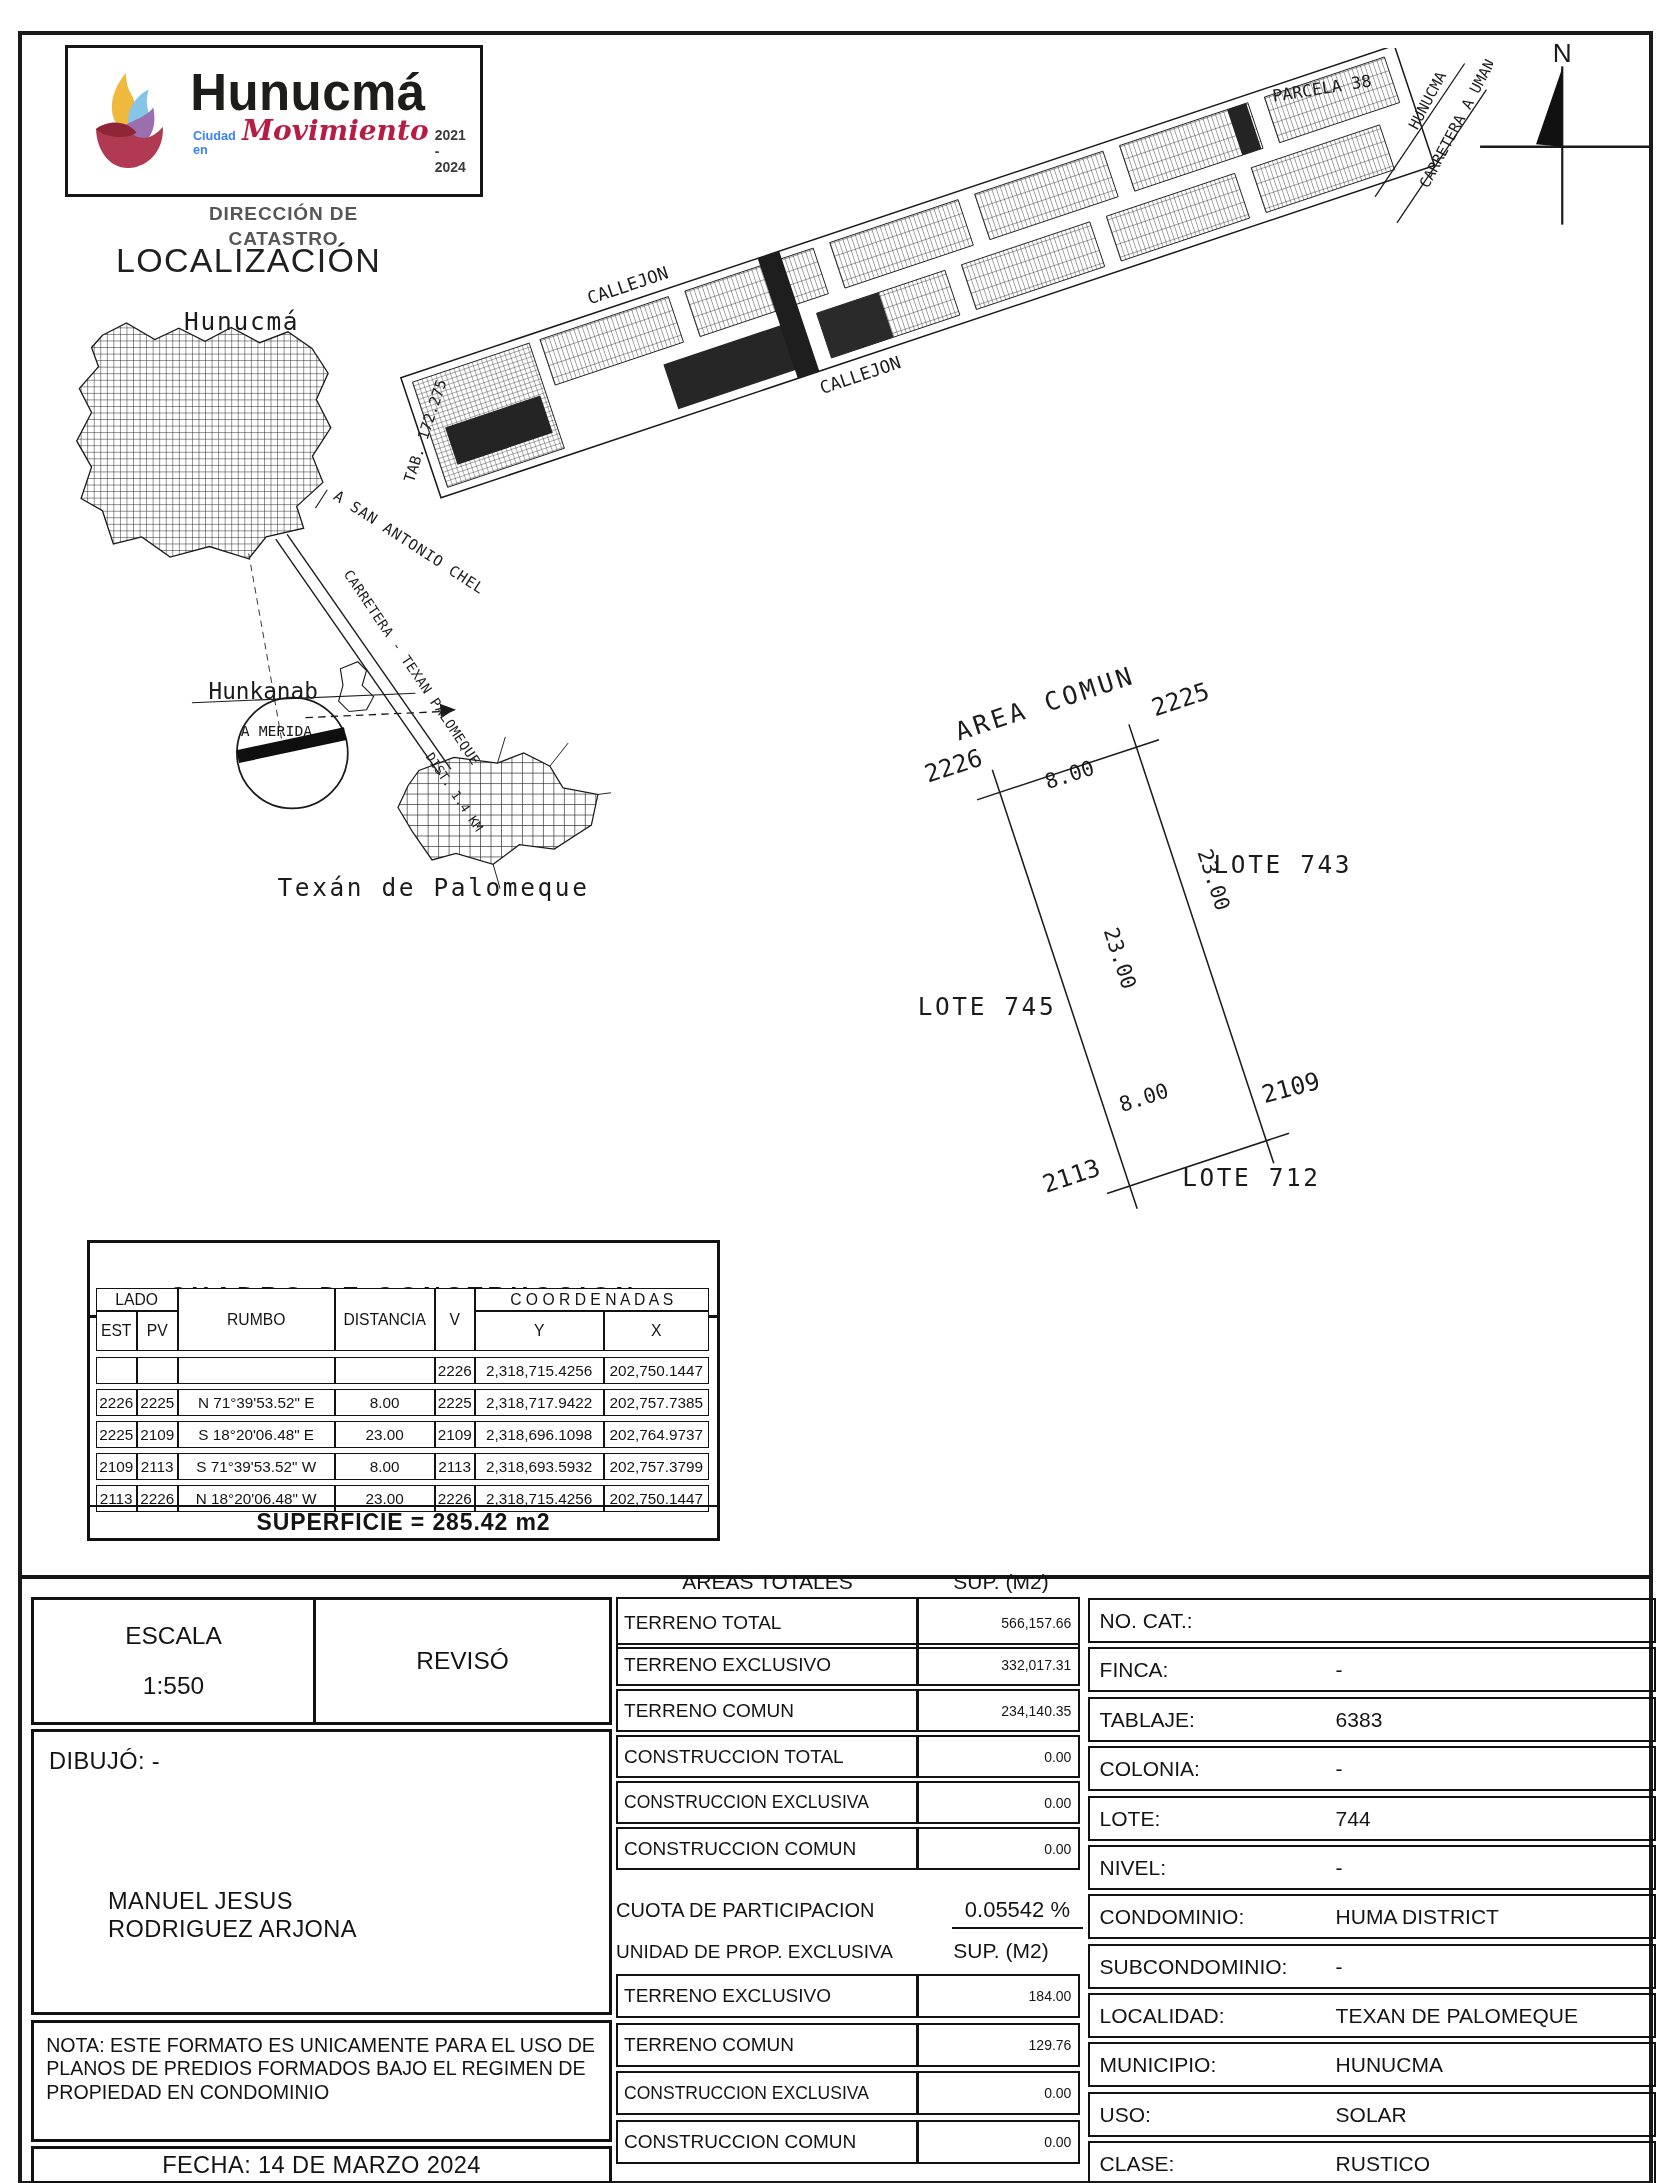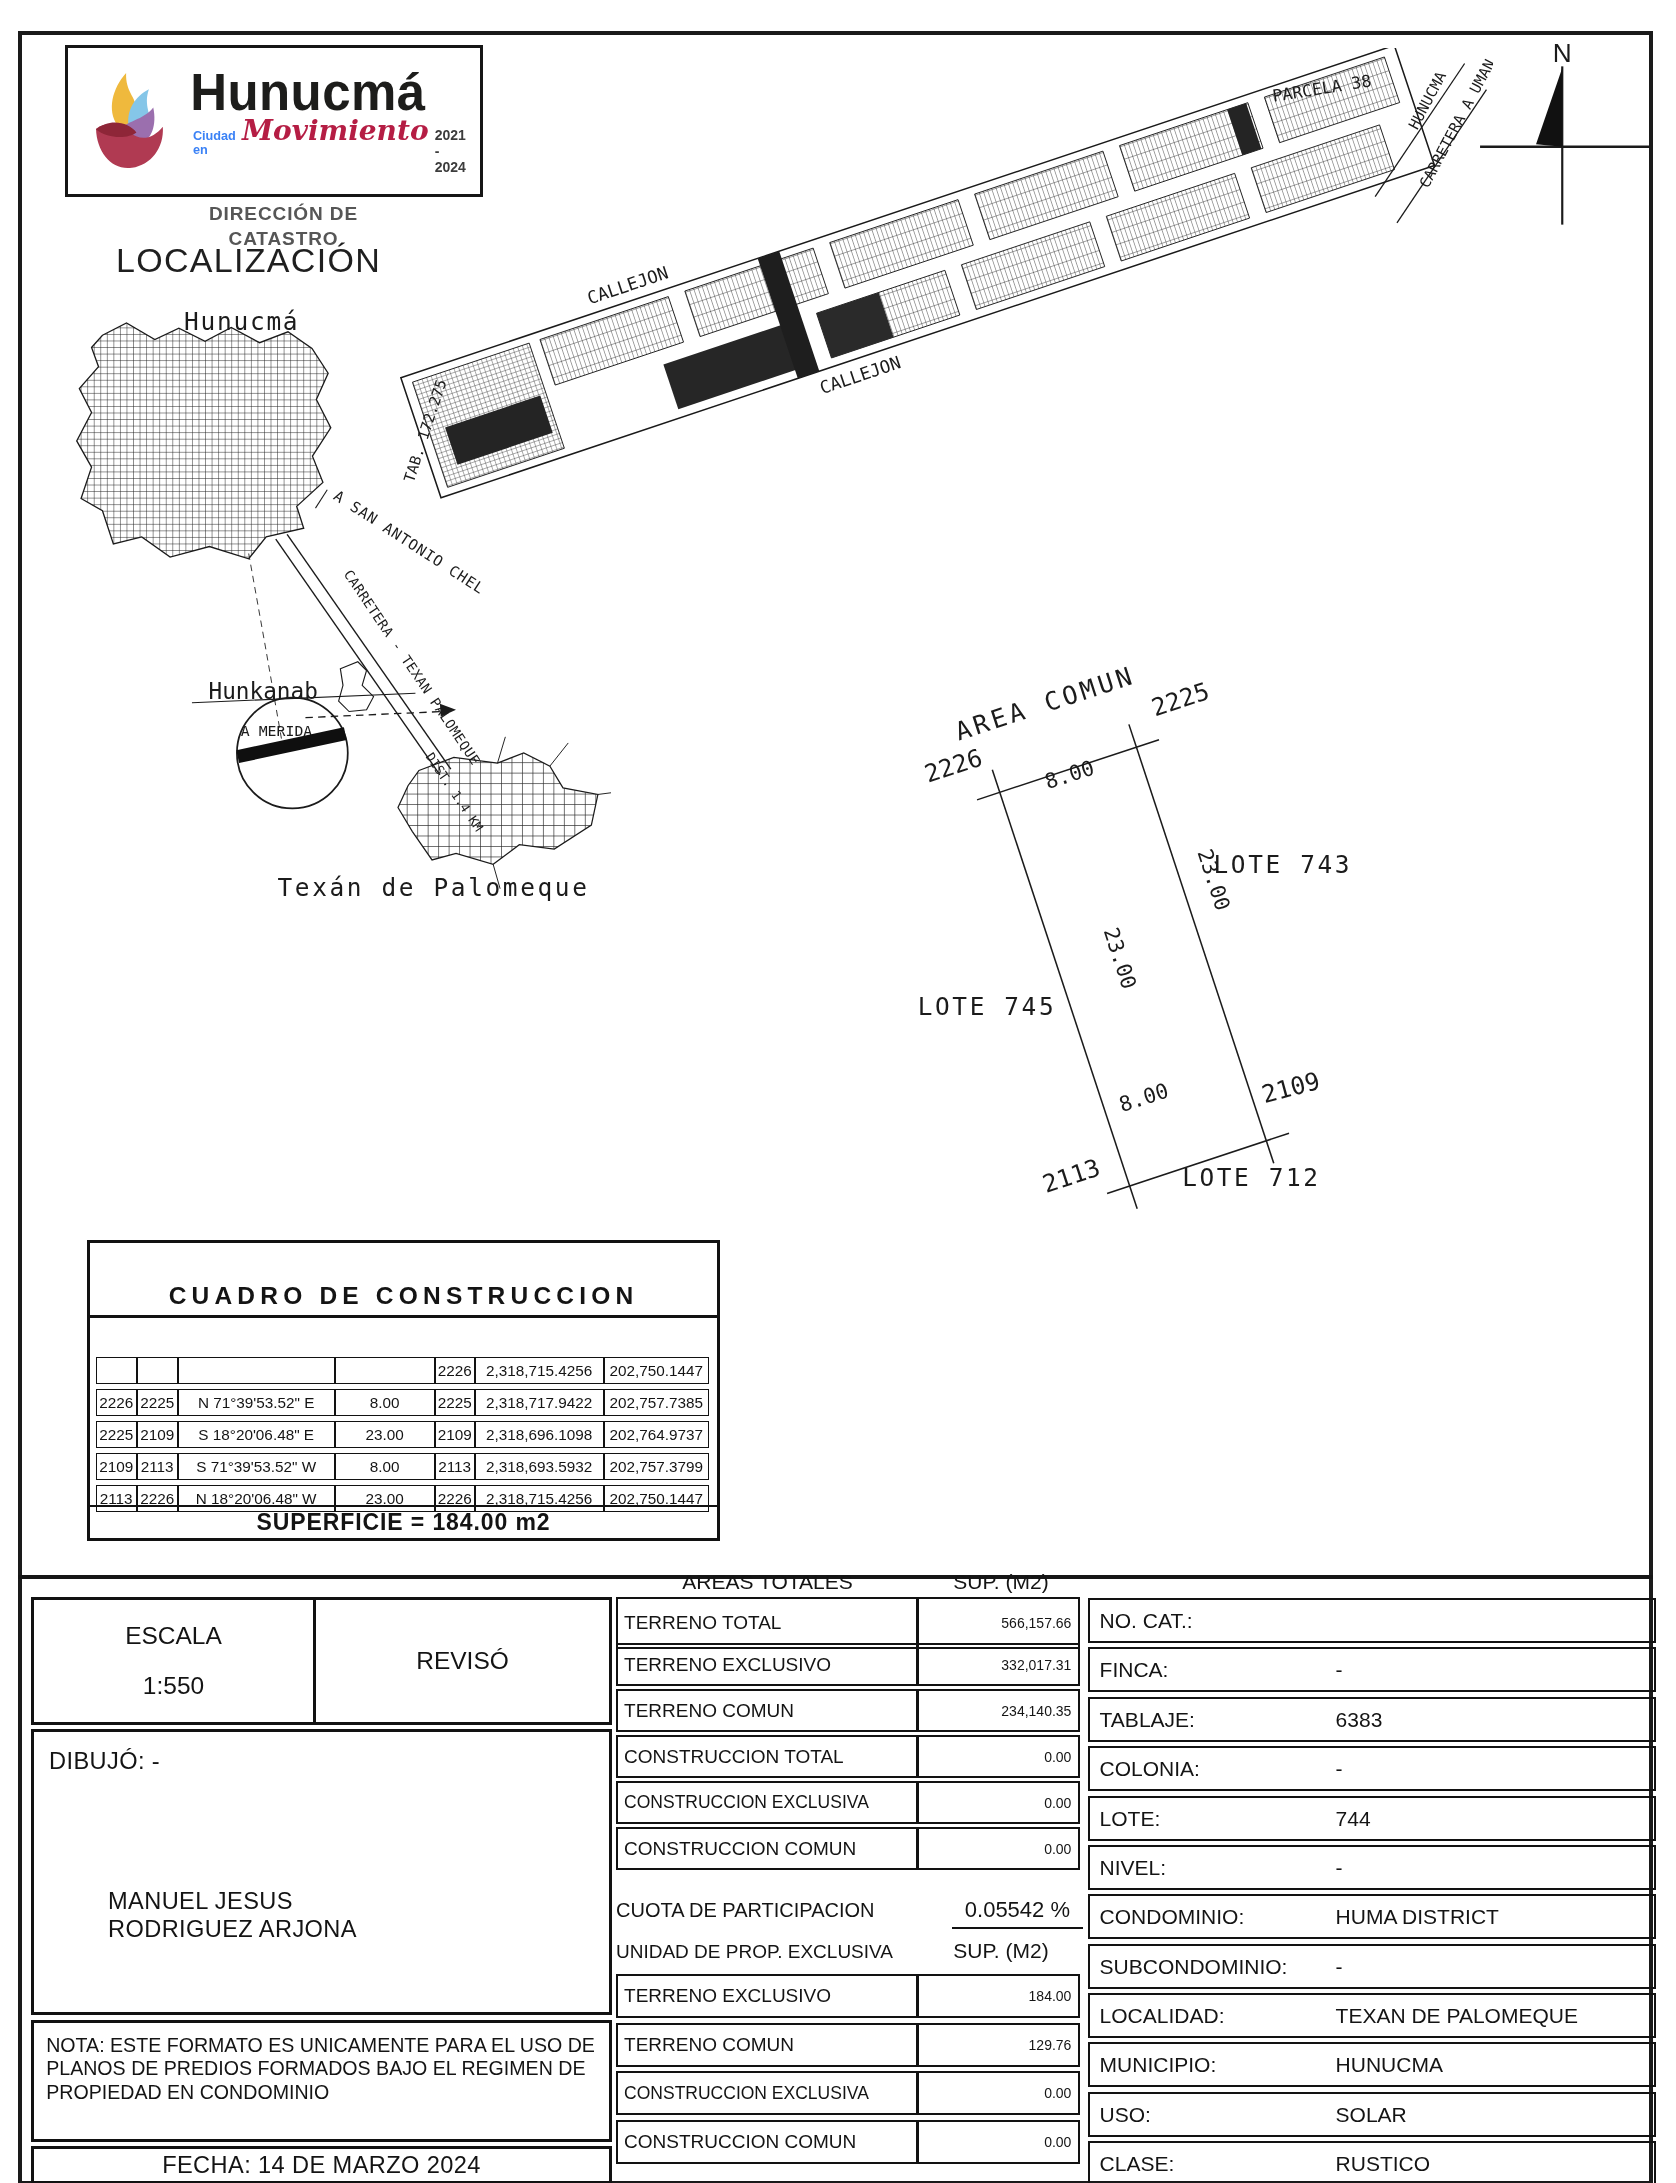--- a/index.html
+++ b/index.html
@@ -217,20 +217,39 @@
 
   <text class="mono" x="575" y="1030" font-size="48" text-anchor="middle" transform="rotate(-18 575 1030)">8.00</text>
   <text class="mono" x="912" y="1010" font-size="56" text-anchor="middle" transform="rotate(-15 912 1010)">2109</text>
   <text class="mono" x="410" y="1212" font-size="56" text-anchor="middle" transform="rotate(-18 410 1212)">2113</text>
   <text class="mono" x="658" y="1218" font-size="56" letter-spacing="6">LOTE 712</text>
 </svg>
 
 <div class="abs ctable">
   <div class="ct-title">CUADRO DE CONSTRUCCION</div>
 
+  <div class="ct-head">
+    <div class="ct-col" style="width:82px;">
+      <div class="hcell" style="height:23px;">LADO</div>
+      <div style="display:flex;">
+        <div class="hcell" style="width:41px;height:40px;">EST</div>
+        <div class="hcell" style="width:41px;height:40px;">PV</div>
+      </div>
+    </div>
+    <div class="hcell" style="width:157px;height:63px;">RUMBO</div>
+    <div class="hcell" style="width:100px;height:63px;">DISTANCIA</div>
+    <div class="hcell" style="width:40px;height:63px;">V</div>
+    <div class="ct-col" style="width:234px;">
+      <div class="hcell" style="height:23px;">C O O R D E N A D A S</div>
+      <div style="display:flex;">
+        <div class="hcell" style="width:129px;height:40px;">Y</div>
+        <div class="hcell" style="width:105px;height:40px;">X</div>
+      </div>
+    </div>
+  </div>
 
   <div class="ct-row" style="top:114px;">
     <div class="rcell" style="width:41px;"></div>
     <div class="rcell" style="width:41px;"></div>
     <div class="rcell" style="width:157px;"></div>
     <div class="rcell" style="width:100px;"></div>
     <div class="rcell" style="width:40px;">2226</div>
     <div class="rcell" style="width:129px;">2,318,715.4256</div>
     <div class="rcell" style="width:105px;">202,750.1447</div>
   </div>
@@ -264,21 +283,21 @@
   <div class="ct-row" style="top:242px;">
     <div class="rcell" style="width:41px;">2113</div>
     <div class="rcell" style="width:41px;">2226</div>
     <div class="rcell" style="width:157px;">N 18°20'06.48" W</div>
     <div class="rcell" style="width:100px;">23.00</div>
     <div class="rcell" style="width:40px;">2226</div>
     <div class="rcell" style="width:129px;">2,318,715.4256</div>
     <div class="rcell" style="width:105px;">202,750.1447</div>
   </div>
 
-  <div class="ct-sup">SUPERFICIE = 184.00 m2</div>
+  <div class="ct-sup">SUPERFICIE = 285.42 m2</div>
 </div>
 
 <div class="abs hr-full"></div>
 
 <div class="bbox" style="left:31px;top:1597px;width:581px;height:128px;">
   <div class="cell-split">
     <div class="esc-cell">
       <div>ESCALA</div>
       <div>1:550</div>
     </div>

